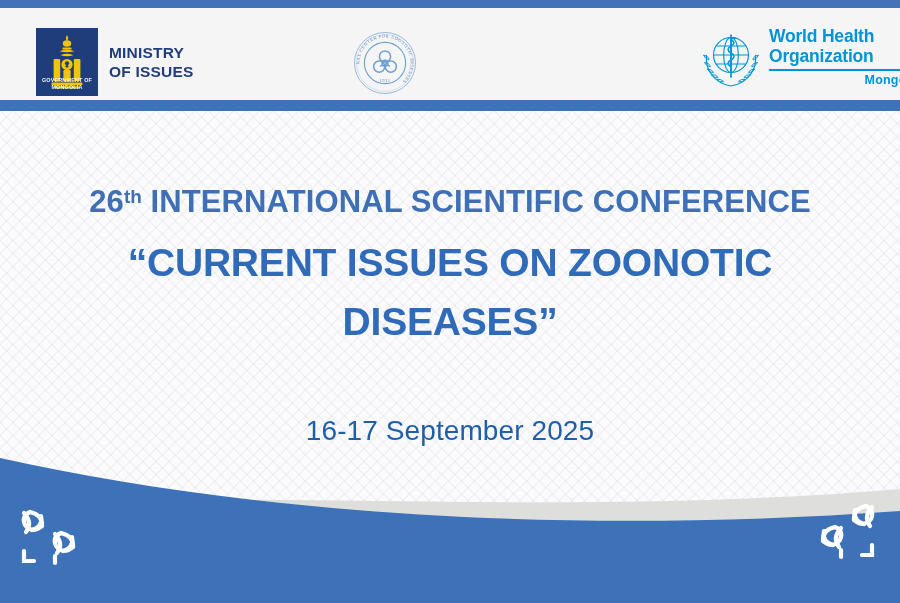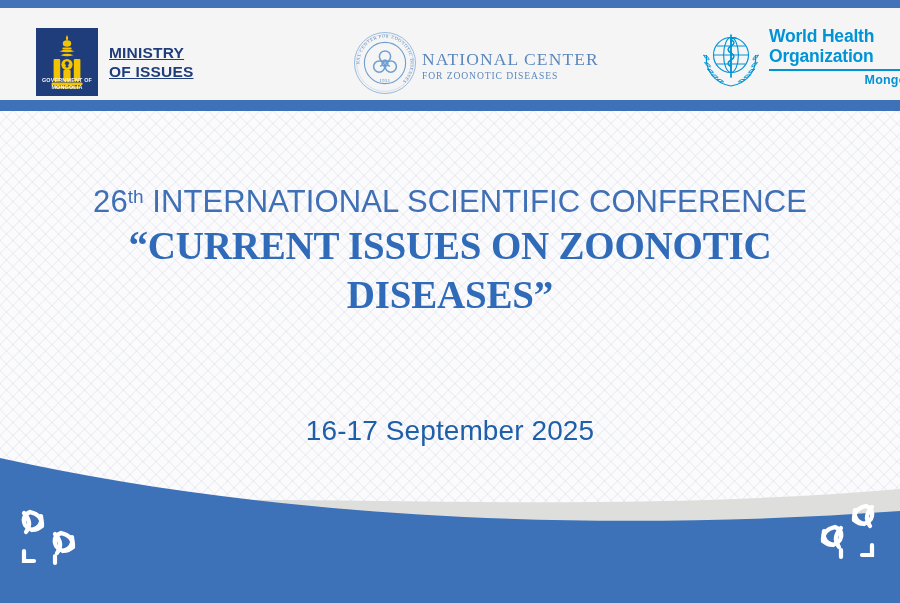--- a/index.html
+++ b/index.html
@@ -62,21 +62,20 @@
     letter-spacing: 0.2px;
     line-height: 7px;
   }
   .moh-words {
     margin-left: 11px;
     color: #1f3d7a;
     font-size: 15.5px;
     font-weight: bold;
     line-height: 19px;
     letter-spacing: 0.2px;
-    text-decoration: underline;
   }
 
   
   .logo-nczd {
     position: absolute;
     left: 352px; top: 22px;
     display: flex;
     align-items: center;
   }
   .nczd-seal { width: 66px; height: 66px; flex: none; }
@@ -143,38 +142,38 @@
   
   .title-block {
     position: absolute;
     left: 0; top: 178px;
     width: 900px;
     text-align: center;
   }
   .conf-line {
     color: #3f6fb5;
     font-size: 31px;
-    font-weight: normal;
+    font-weight: bold;
     letter-spacing: 0.1px;
     line-height: 38px;
     white-space: nowrap;
   }
   .conf-line .ord {
     font-size: 19px;
     vertical-align: 9px;
     letter-spacing: 0;
   }
   .topic-line {
     color: #2f6bb8;
     font-size: 39px;
     font-weight: bold;
-    line-height: 49px;
+    line-height: 59px;
     letter-spacing: -0.2px;
+    margin-top: 12px;
     padding: 0 55px;
-    font-family: Liberation Serif, serif;
   }
 
   
   .meta-block {
     position: absolute;
     left: 0; top: 415px;
     width: 900px;
     text-align: center;
   }
   .meta-line {
@@ -257,24 +256,20 @@
 
           <g fill="none" stroke="#6f9fd0" stroke-width="1.5">
             <circle cx="33" cy="26.5" r="5.6"></circle>
             <circle cx="27.2" cy="36.6" r="5.6"></circle>
             <circle cx="38.8" cy="36.6" r="5.6"></circle>
             <circle cx="33" cy="33.2" r="2.9"></circle>
             <path d="M33 32.1 l0 -2.4 M30.2 35.2 l-2.1 1.2 M35.8 35.2 l2.1 1.2"></path>
           </g>
           <text x="33" y="51.8" text-anchor="middle" font-family="'Liberation Serif', serif" font-size="4.6" fill="#5b87bd" letter-spacing="0.4">1931</text>
         </svg>
-      </div>
-      <div class="nczd-words">
-        <div class="nczd-line1">NATIONAL CENTER</div>
-        <div class="nczd-line2">FOR ZOONOTIC DISEASES</div>
       </div>
     </div>
 
     <div class="logo-who">
       <div>
         <svg class="who-emblem" viewBox="0 0 62 62">
           <g fill="none" stroke="#0093d5" stroke-width="1.15">
 
             <path d="M31 58 C14 55 5 42 6.5 27"></path>
             <path d="M31 58 C48 55 57 42 55.5 27"></path>

